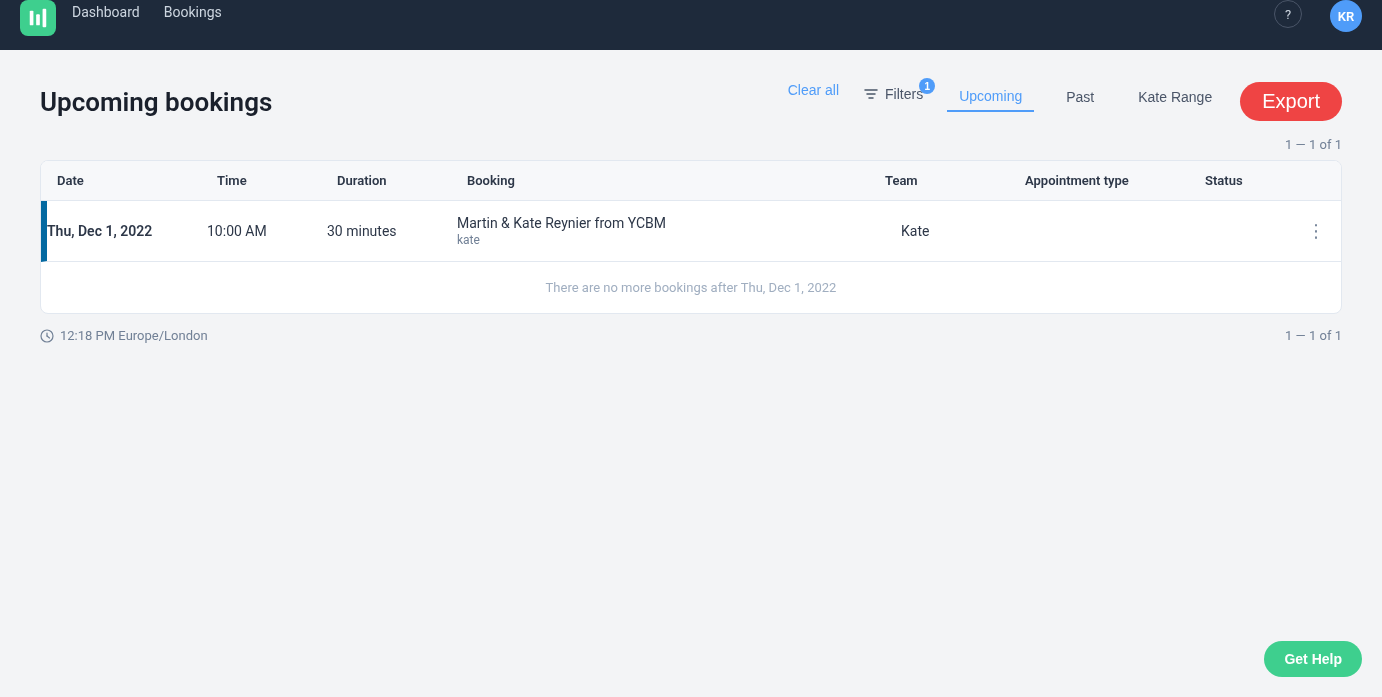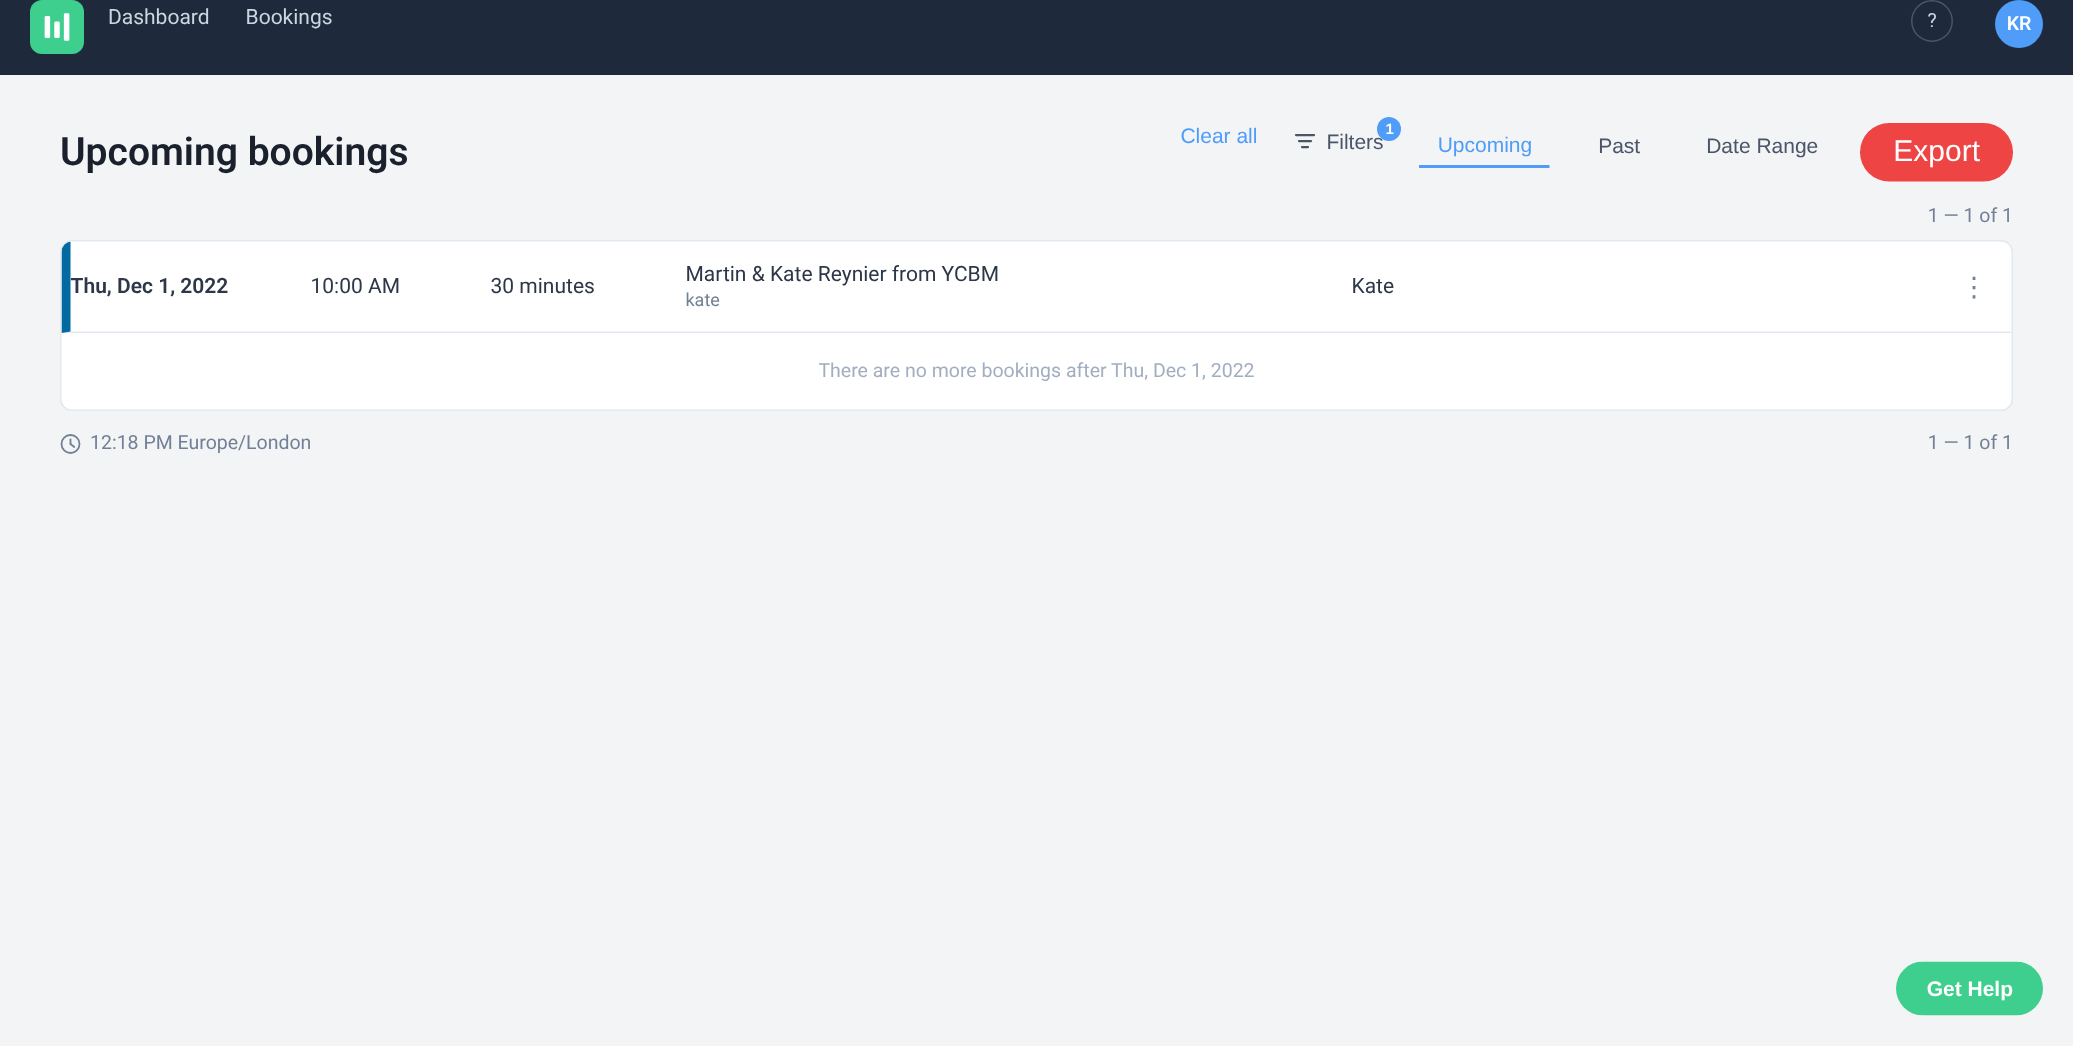--- a/index.html
+++ b/index.html
@@ -250,30 +250,40 @@
           <line x1="4" y1="8" x2="12" y2="8" stroke="#4a5568" stroke-width="1.5" stroke-linecap="round"></line>
           <line x1="6" y1="12" x2="10" y2="12" stroke="#4a5568" stroke-width="1.5" stroke-linecap="round"></line>
         </svg>
         <span>Filters</span>
         <span class="filters-badge">1</span>
       </button>
 
       <div class="tab-group">
         <button class="tab active">Upcoming</button>
         <button class="tab">Past</button>
-        <button class="tab">Date Range</button>
+        <button class="tab">Kate Range</button>
       </div>
 
       <button class="export-btn">Export</button>
     </div>
   </div>
 
   <div class="pagination-top">1 — 1 of 1</div>
 
   <div class="table-container">
+    <div class="table-header">
+      <div class="th">Date</div>
+      <div class="th">Time</div>
+      <div class="th">Duration</div>
+      <div class="th">Booking</div>
+      <div class="th">Team</div>
+      <div class="th">Appointment type</div>
+      <div class="th">Status</div>
+      <div class="th"></div>
+    </div>
 
     <div class="table-row">
       <div class="td date">Thu, Dec 1, 2022</div>
       <div class="td">10:00 AM</div>
       <div class="td">30 minutes</div>
       <div class="booking-cell td">
         <span class="booking-name">Martin &amp; Kate Reynier from YCBM</span>
         <span class="booking-sub-text">kate</span>
       </div>
       <div class="td">Kate</div>

